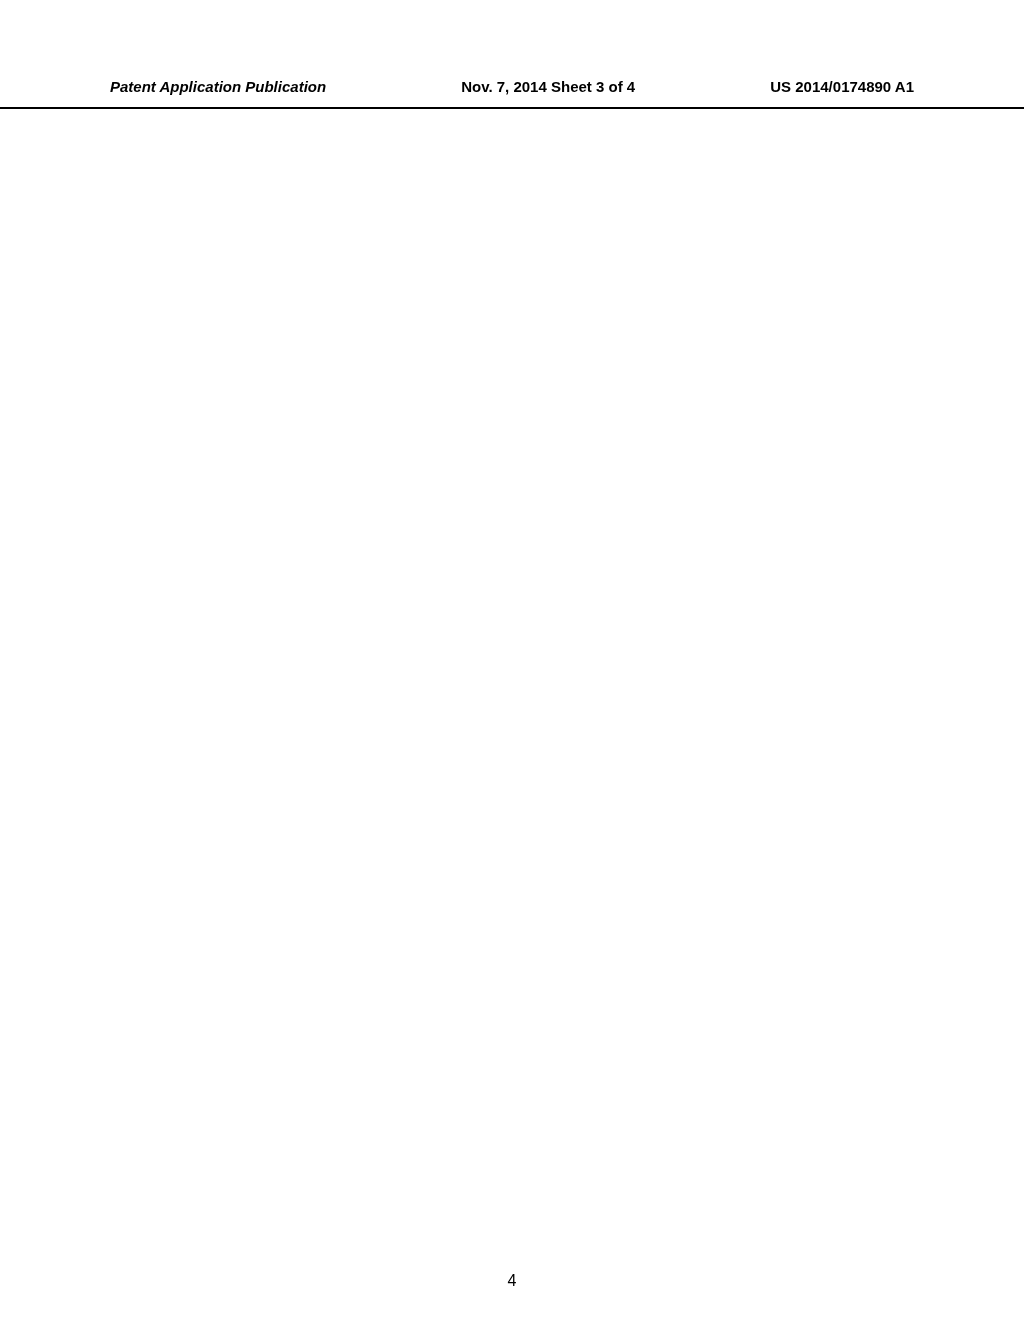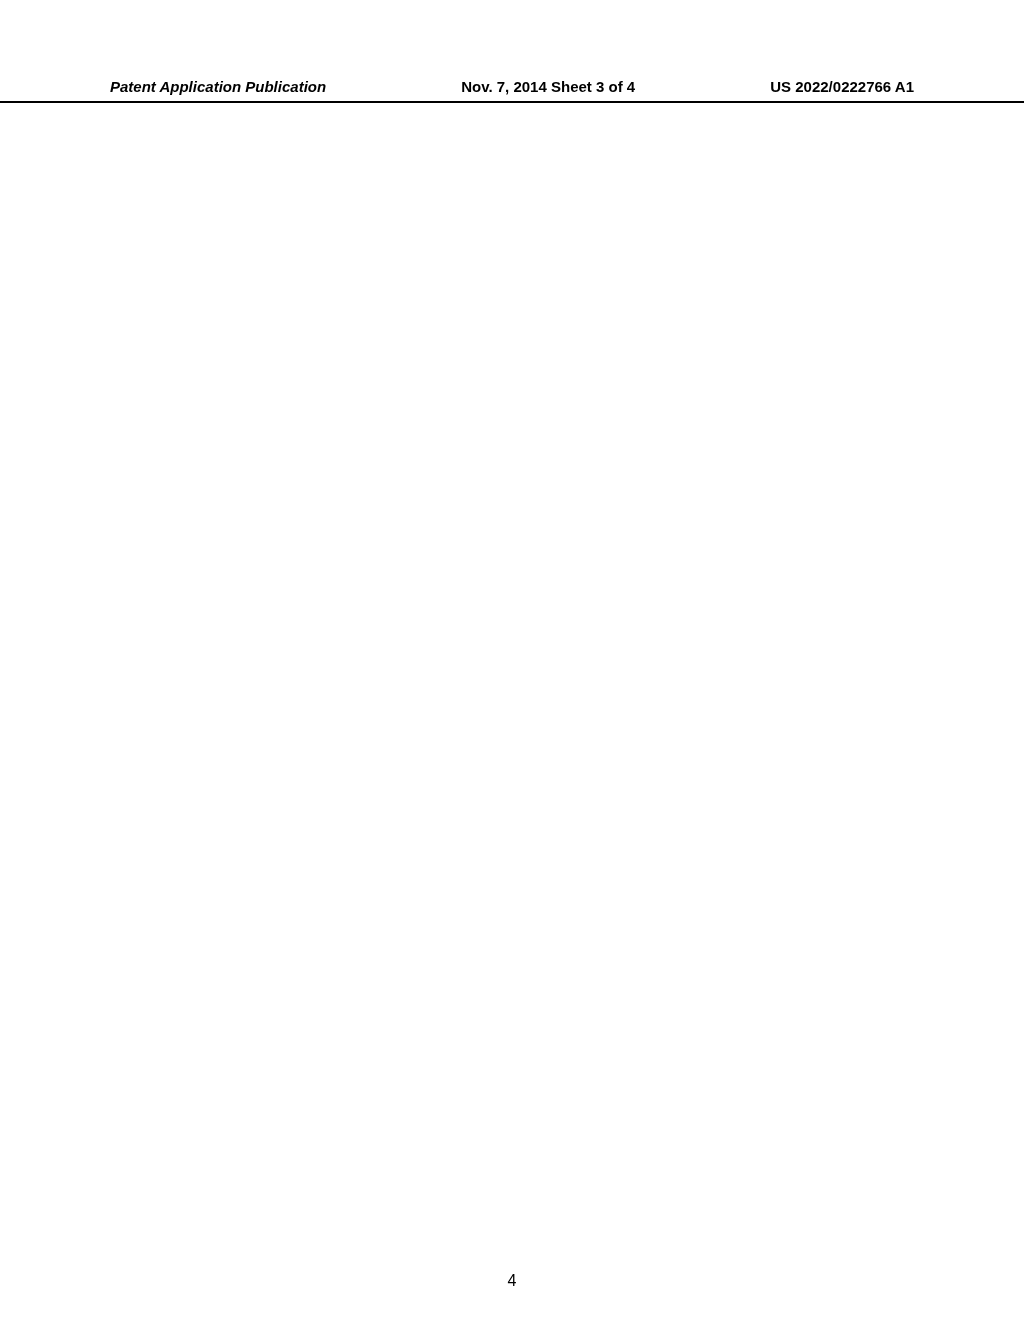--- a/index.html
+++ b/index.html
@@ -10,21 +10,21 @@
     font-family: Arial, Helvetica, sans-serif;
     position: relative;
     color: #000;
   }
   .header {
     position: absolute;
     top: 78px;
     left: 0;
     width: 100%;
     border-bottom: 2px solid #000;
-    padding-bottom: 6px;
+    padding-bottom: 12px;
   }
   .header-row {
     display: flex;
     justify-content: space-between;
     padding: 0 110px;
     font-size: 15px;
   }
   .header-left { font-weight: bold; font-style: italic; }
   .header-mid { font-weight: bold; }
   .header-right { font-weight: bold; }
@@ -36,17 +36,17 @@
     font-size: 16px;
   }
 </style>
 </head>
 <body>
 
 <div class="header">
   <div class="header-row">
     <span class="header-left">Patent Application Publication</span>
     <span class="header-mid">Nov. 7, 2014  Sheet 3 of 4</span>
-    <span class="header-right">US 2022/0222766 A1</span>
+    <span class="header-right">US 2014/0174890 A1</span>
   </div>
 </div>
 
 <div class="page-number">4</div>
 
 </body></html>

